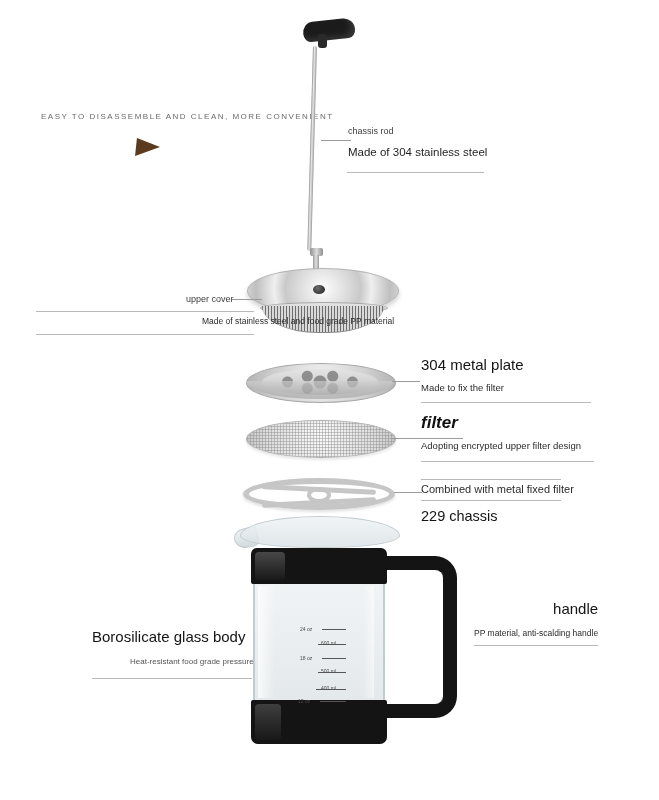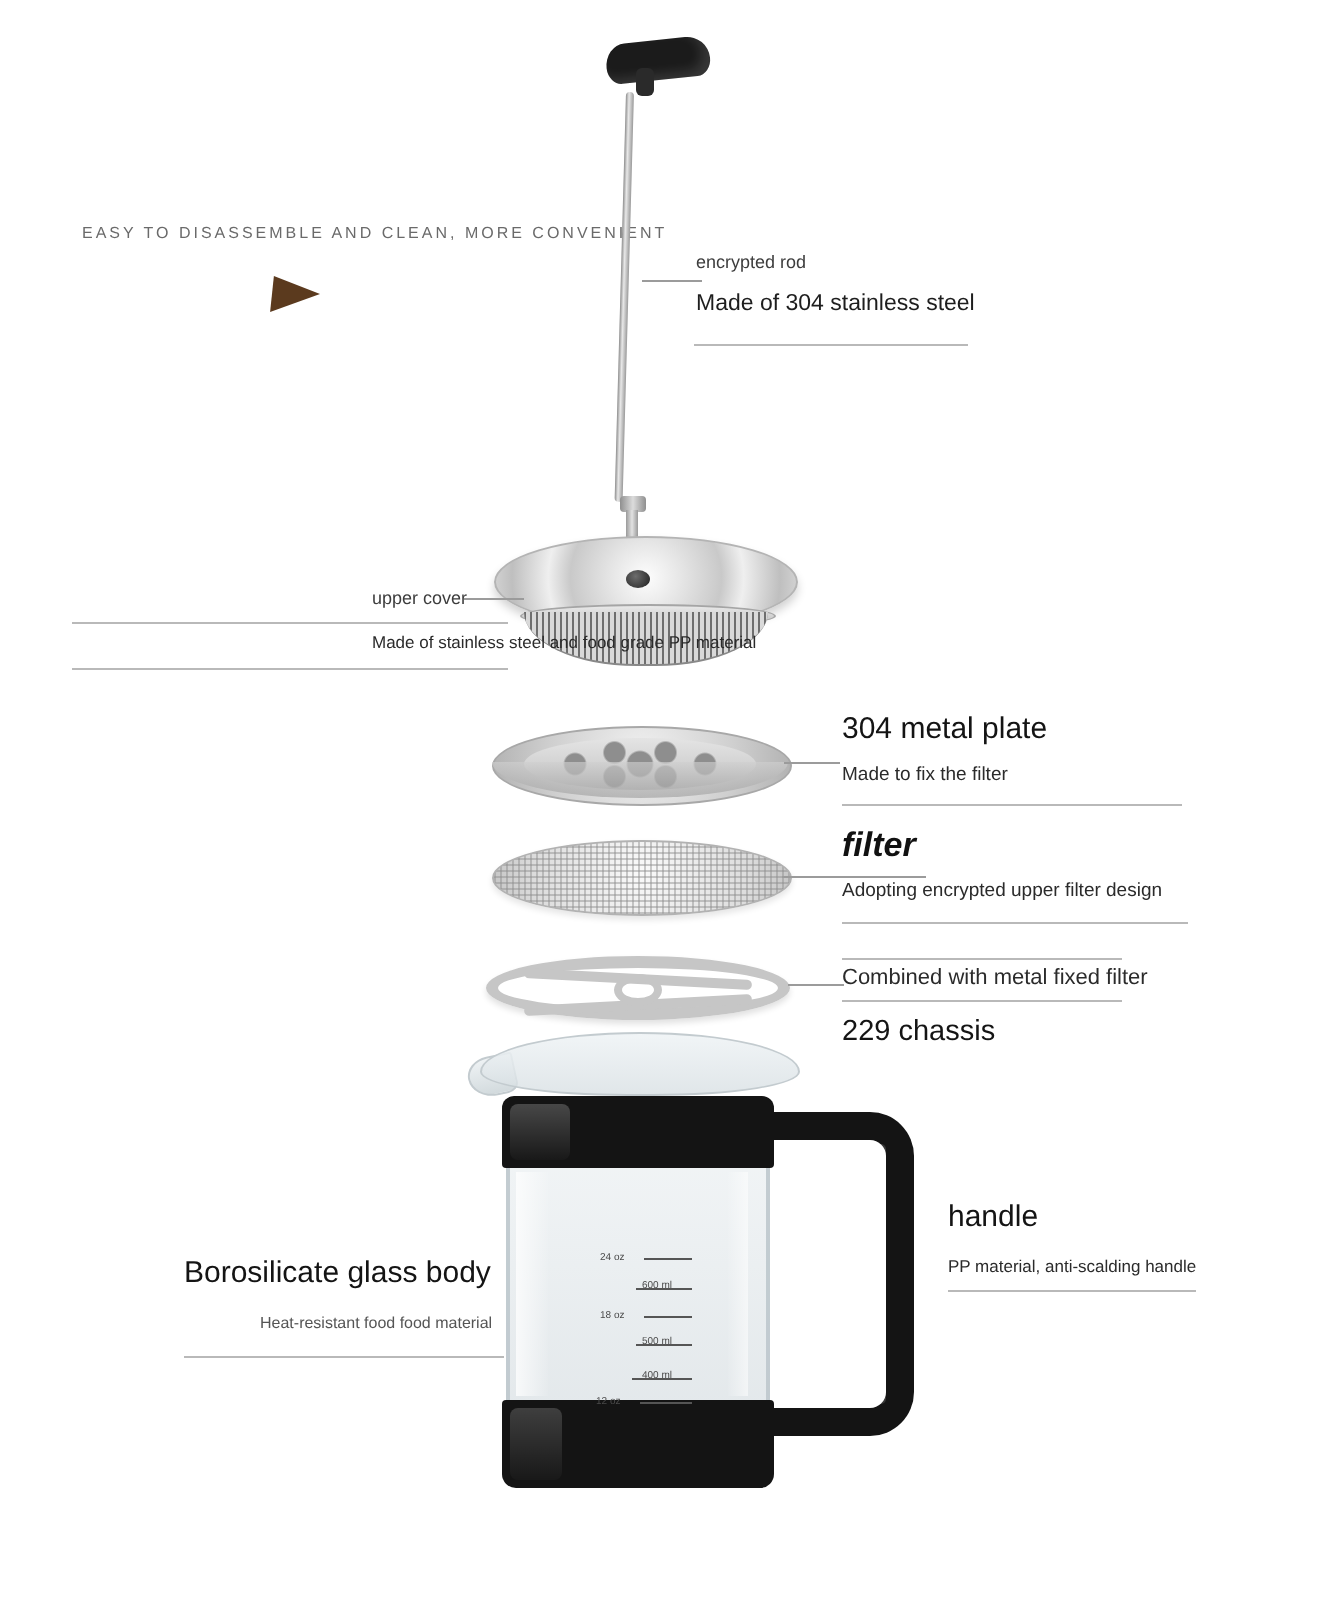--- a/index.html
+++ b/index.html
@@ -76,39 +76,39 @@
   }
 
   
   .c-rod { left: 348px; top: 126px; }
   .c-rod .title { font-size: 9px; color: #3d3d3d; margin-bottom: 10px; }
   .c-rod .desc { font-size: 11.5px; color: #1e1e1e; }
 
   
   .c-cover { left: 186px; top: 294px; text-align: left; }
   .c-cover .title { font-size: 9px; color: #3d3d3d; margin-bottom: 12px; }
-  .c-cover .desc { font-size: 8.5px; color: #2a2a2a; }
+  .c-cover .desc { font-size: 8.5px; color: #2a2a2a; margin-left: 16px; }
 
   
   .c-plate { left: 421px; top: 356px; }
   .c-plate .title { font-size: 15px; font-weight: 400; color: #141414; margin-bottom: 9px; }
   .c-plate .desc { font-size: 9.5px; color: #2b2b2b; }
 
   
   .c-filter { left: 421px; top: 413px; }
   .c-filter .title { font-size: 17px; font-weight: 700; color: #111; margin-bottom: 7px; font-style: italic; }
   .c-filter .desc { font-size: 9.5px; color: #2b2b2b; }
 
   
   .c-chassis { left: 421px; top: 483px; }
   .c-chassis .desc { font-size: 11px; color: #2b2b2b; margin-bottom: 13px; }
   .c-chassis .title { font-size: 14.5px; color: #141414; }
 
   
-  .c-handle { left: 474px; top: 600px; }
+  .c-handle { left: 474px; top: 600px; text-align: right; }
   .c-handle .title { font-size: 15px; color: #141414; margin-bottom: 11px; }
   .c-handle .desc { font-size: 8.5px; color: #2b2b2b; }
 
   
   .c-glass { left: 92px; top: 628px; }
   .c-glass .title { font-size: 15px; color: #141414; margin-bottom: 12px; }
   .c-glass .desc { font-size: 8px; color: #555; padding-left: 38px; }
 
   
   .art { position: absolute; }
@@ -385,21 +385,21 @@
   <div class="mark" style="left:300px; top:655px;">18 oz</div>
   <div class="mark-line" style="left:322px; top:658px; width:24px;"></div>
   <div class="mark" style="left:321px; top:668px;">500 ml</div>
   <div class="mark-line" style="left:318px; top:672px; width:28px;"></div>
   <div class="mark" style="left:321px; top:685px;">400 ml</div>
   <div class="mark-line" style="left:316px; top:689px; width:30px;"></div>
   <div class="mark" style="left:298px; top:698px;">12 oz</div>
   <div class="mark-line" style="left:320px; top:701px; width:26px;"></div>
 
   <div class="callout c-rod">
-    <span class="title">encrypted rod</span>
+    <span class="title">chassis rod</span>
     <span class="desc">Made of 304 stainless steel</span>
   </div>
   <div class="rule" style="left:347px; top:172px; width:137px;"></div>
   <div class="leader" style="left:321px; top:140px; width:30px;"></div>
 
   <div class="callout c-cover">
     <span class="title">upper cover</span>
     <span class="desc">Made of stainless steel and food grade PP material</span>
   </div>
   <div class="rule" style="left:36px; top:311px; width:218px;"></div>
@@ -429,17 +429,17 @@
   <div class="leader" style="left:394px; top:492px; width:28px;"></div>
 
   <div class="callout c-handle">
     <span class="title">handle</span>
     <span class="desc">PP material, anti-scalding handle</span>
   </div>
   <div class="rule" style="left:474px; top:645px; width:124px;"></div>
 
   <div class="callout c-glass">
     <span class="title">Borosilicate glass body</span>
-    <span class="desc">Heat-resistant food food material</span>
+    <span class="desc">Heat-resistant food grade pressure</span>
   </div>
   <div class="rule" style="left:92px; top:678px; width:160px;"></div>
 
 </div>
 
 </body></html>

